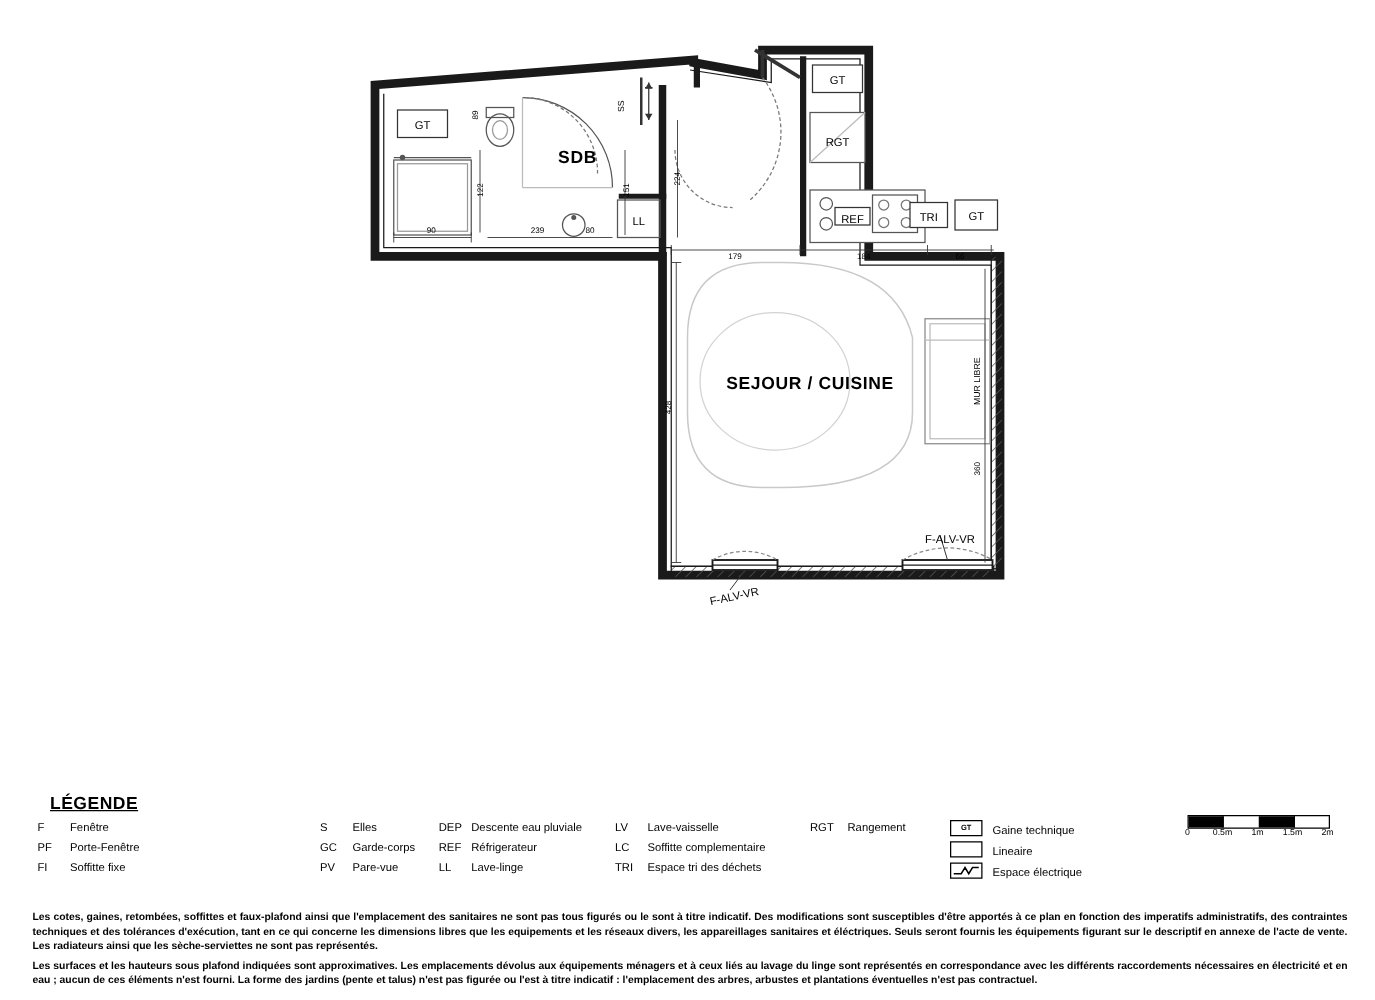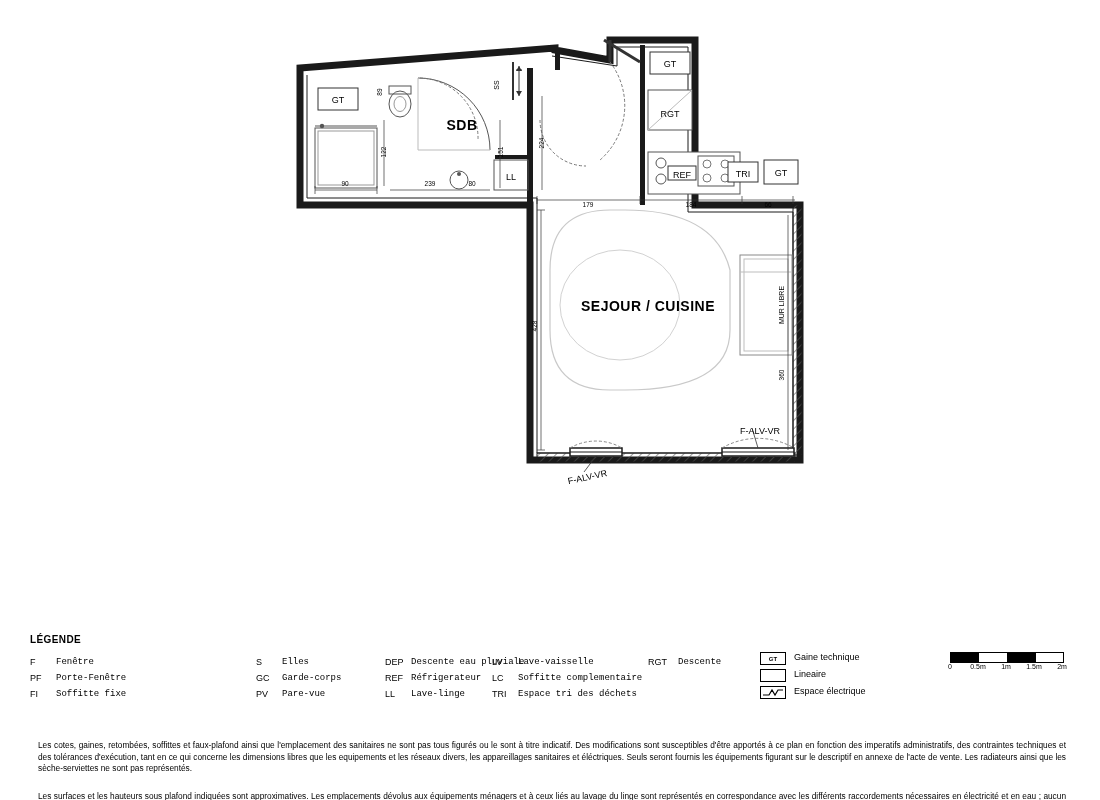--- a/index.html
+++ b/index.html
@@ -45,56 +45,56 @@
   
   #legend {
     position: absolute;
     left: 0;
     top: 624px;
     width: 1100px;
     height: 176px;
   }
   #legend-title {
     position: absolute;
-    left: 30px;
+    left: 40px;
     top: 10px;
-    font-size: 10px;
+    font-size: 14px;
     font-weight: bold;
     letter-spacing: 0.4px;
+    text-decoration: underline;
   }
   .legend-col {
     position: absolute;
     top: 30px;
     font-size: 9px;
     line-height: 16px;
   }
   .legend-row {
     display: flex;
     align-items: flex-start;
     height: 16px;
   }
   .legend-abbr {
     width: 26px;
     flex: 0 0 26px;
     font-size: 9px;
   }
   .legend-text {
     font-size: 9px;
     white-space: nowrap;
-    font-family: Liberation Mono, monospace;
   }
   #legend-symbols {
     position: absolute;
     left: 760px;
     top: 28px;
     font-size: 9px;
   }
   .sym-row {
     display: flex;
-    align-items: flex-start;
+    align-items: flex-end;
     height: 17px;
   }
   .sym-box {
     width: 24px;
     height: 11px;
     border: 1px solid #000;
     margin-right: 8px;
     flex: 0 0 24px;
     position: relative;
     background: #fff;
@@ -142,21 +142,21 @@
   }
   #notes {
     position: absolute;
     left: 22px;
     top: 100px;
     width: 1060px;
     font-size: 8.3px;
     line-height: 11.6px;
     text-align: justify;
   }
-  #notes p { margin: 16px; }
+  #notes p { margin: 4px; font-weight: bold; }
 </style>
 </head>
 <body>
 
 <div id="plan-area">
   <svg id="plan-svg" width="1100" height="620" viewBox="0 0 1100 620">
 
     <g>
 
       <path d="M300,68 L300,205 L530,205 L530,460 L800,460 L800,205 L695,205 L695,40 L610,40 L610,60 L555,50 L555,48 L300,68 Z" fill="none" stroke="#1a1a1a" stroke-width="7"></path>
@@ -358,21 +358,21 @@
     <div class="legend-row">
       <span class="legend-abbr">GC</span>
       <span class="legend-text">Garde-corps</span>
     </div>
     <div class="legend-row">
       <span class="legend-abbr">PV</span>
       <span class="legend-text">Pare-vue</span>
     </div>
   </div>
 
-  <div class="legend-col" style="left:351px;margin-left:34px;">
+  <div class="legend-col" style="left:351px;">
     <div class="legend-row">
       <span class="legend-abbr">DEP</span>
       <span class="legend-text">Descente eau pluviale</span>
     </div>
     <div class="legend-row">
       <span class="legend-abbr">REF</span>
       <span class="legend-text">Réfrigerateur</span>
     </div>
     <div class="legend-row">
       <span class="legend-abbr">LL</span>
@@ -391,21 +391,21 @@
     </div>
     <div class="legend-row">
       <span class="legend-abbr">TRI</span>
       <span class="legend-text">Espace tri des déchets</span>
     </div>
   </div>
 
   <div class="legend-col" style="left:648px;">
     <div class="legend-row">
       <span class="legend-abbr" style="width:30px;flex:0 0 30px;">RGT</span>
-      <span class="legend-text">Descente</span>
+      <span class="legend-text">Rangement</span>
     </div>
   </div>
 
   <div id="legend-symbols">
     <div class="sym-row">
       <span class="sym-box">
         <span class="sym-inner">GT</span>
       </span>
       <span>Gaine technique</span>
     </div>

